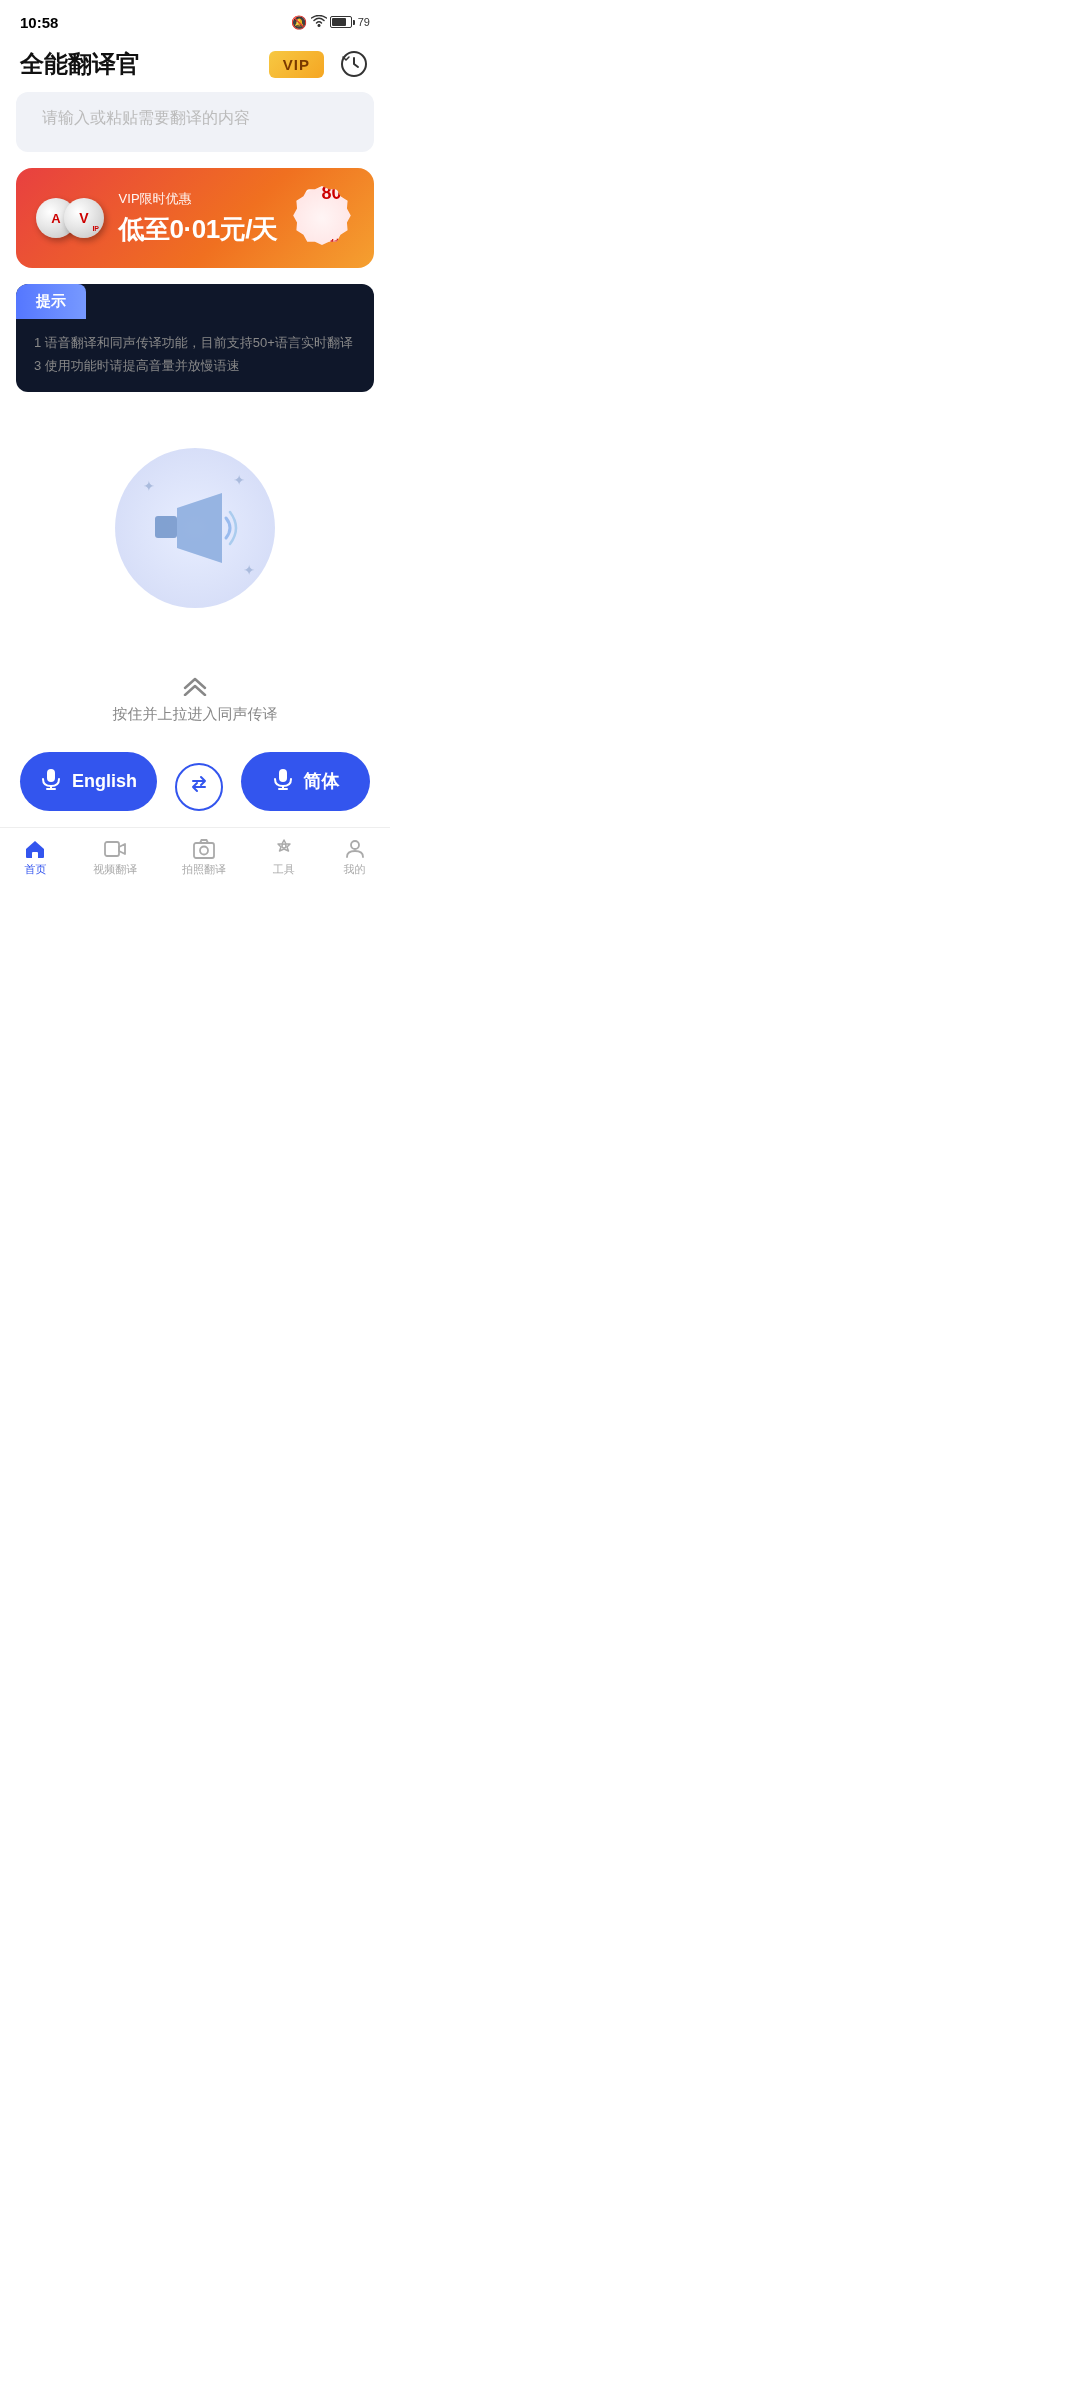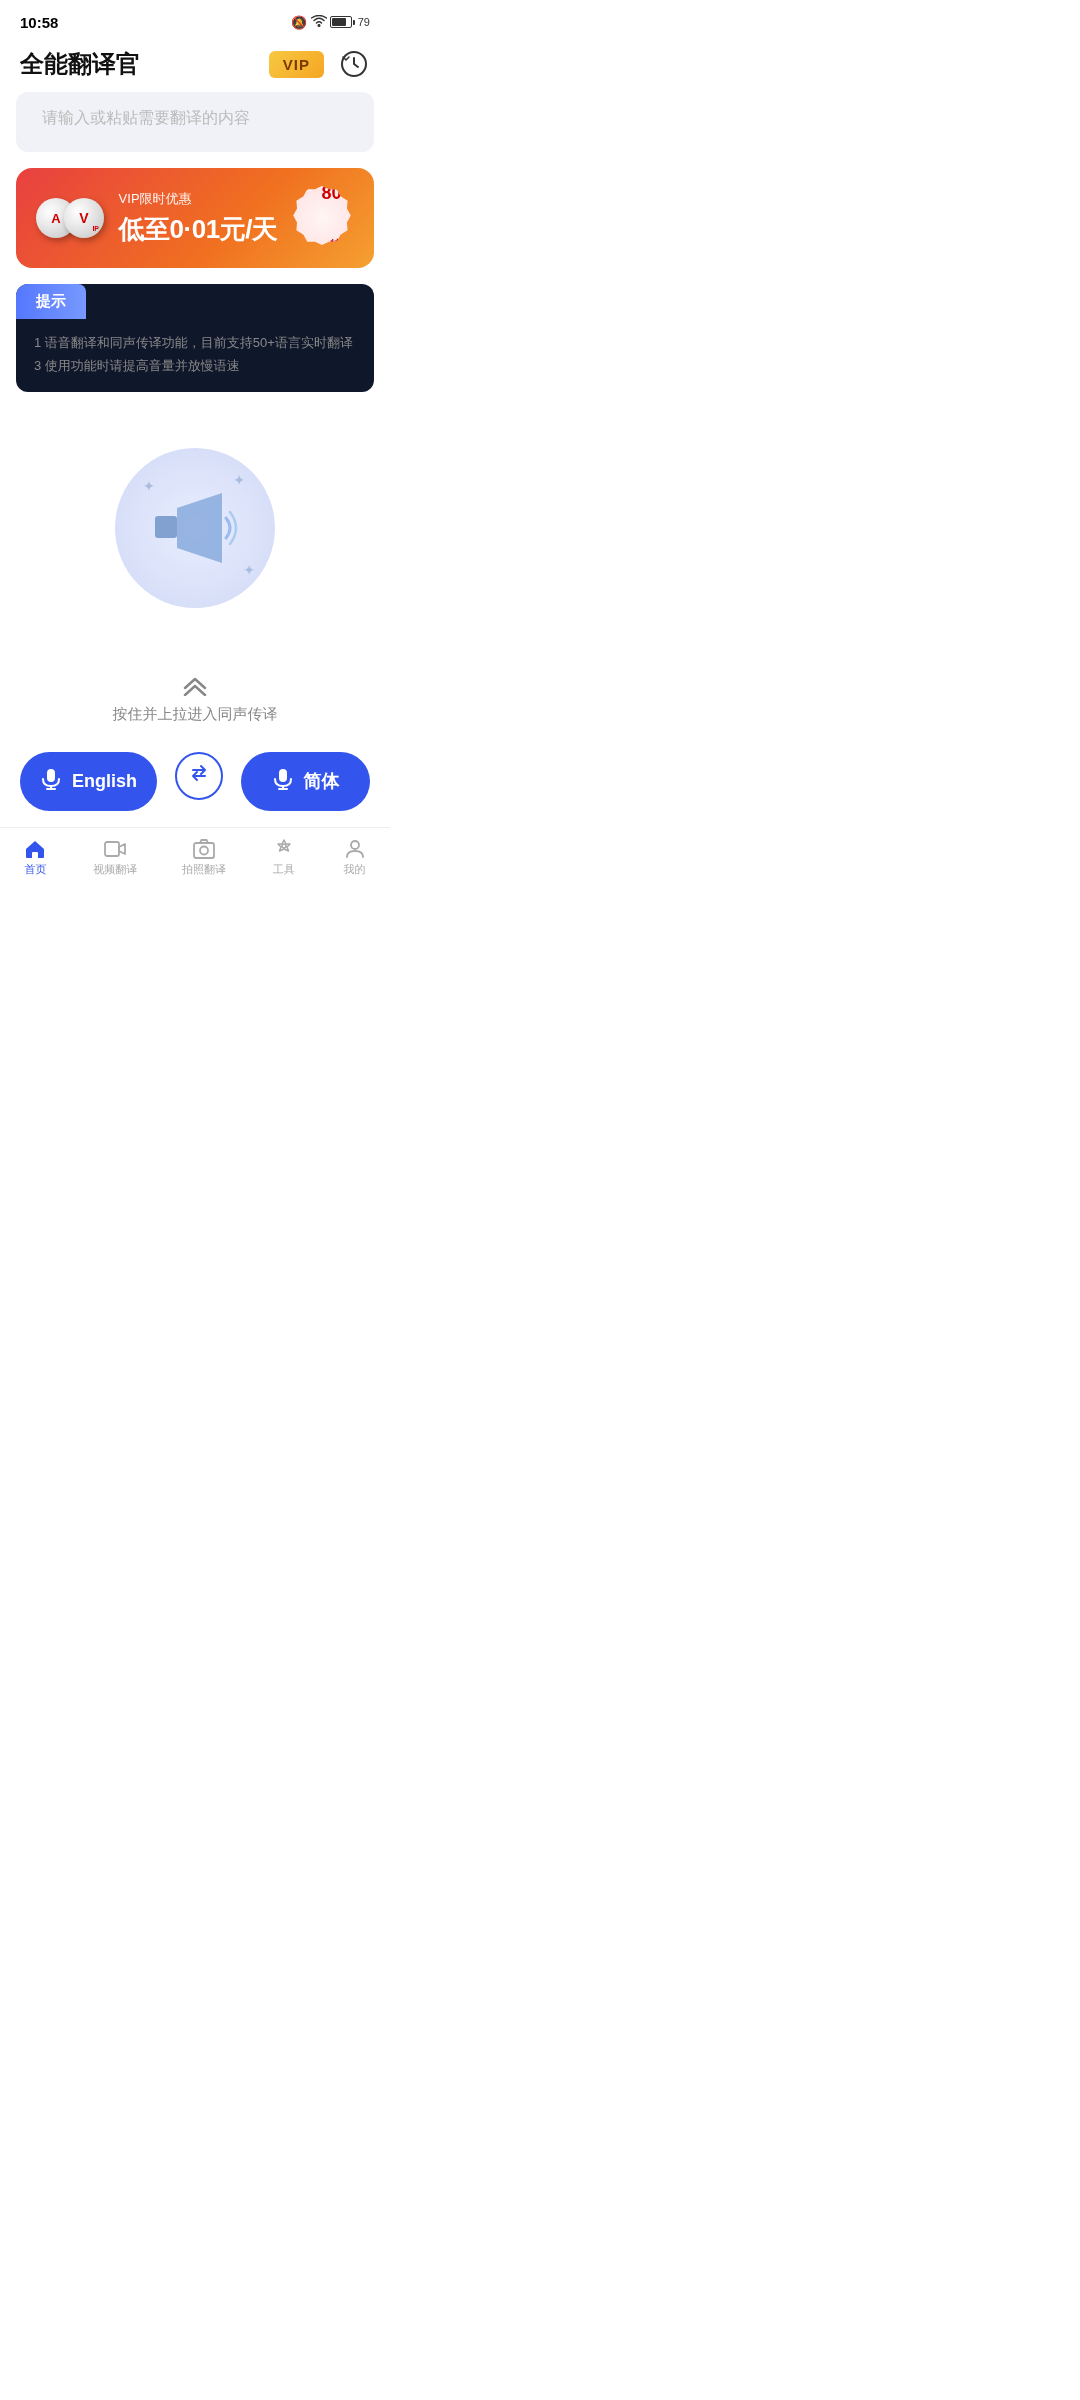--- a/index.html
+++ b/index.html
@@ -269,21 +269,21 @@
       line-height: 0.8;
     }
     .swipe-text {
       color: #888;
       font-size: 15px;
     }
 
     
     .lang-buttons {
       display: flex;
-      align-items: flex-start;
+      align-items: flex-end;
       justify-content: space-between;
       padding: 8px 20px 16px;
       gap: 18px;
     }
     .lang-btn {
       flex: 1;
       background: #3355ee;
       border-radius: 30px;
       padding: 16px 20px;
       display: flex;

